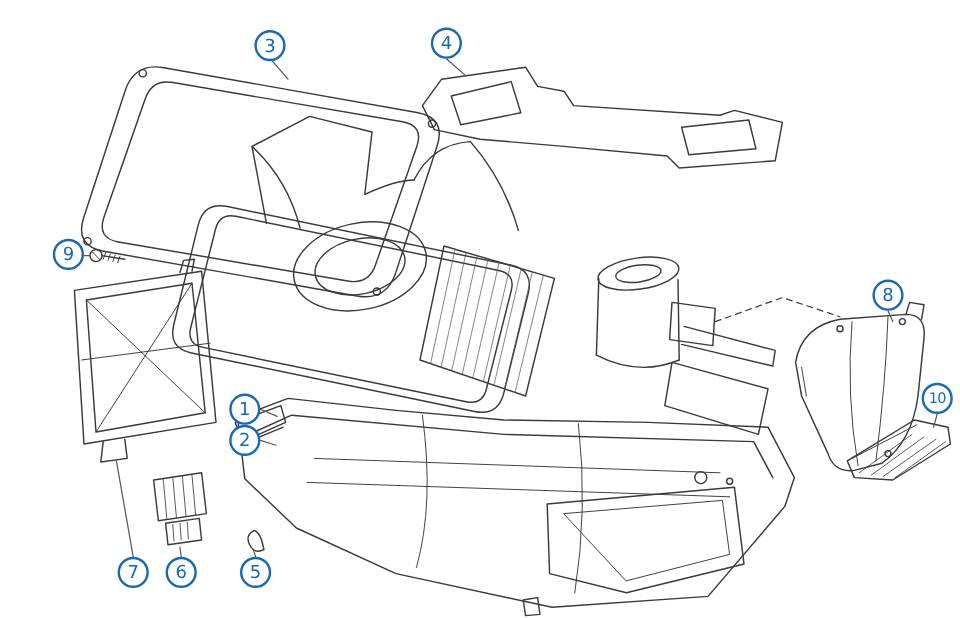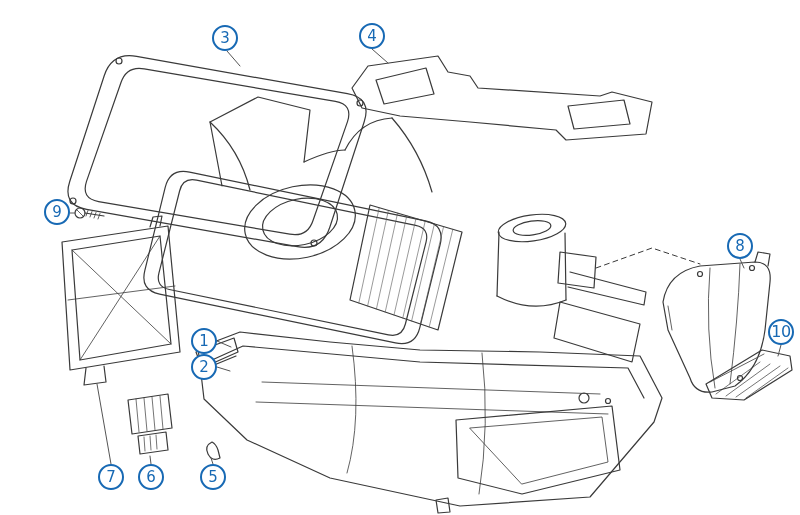--- a/index.html
+++ b/index.html
@@ -7,21 +7,21 @@
     position:relative;width:800px;height:515px;background:#fff;
     font-family:"DejaVu Sans","Liberation Sans",sans-serif;overflow:hidden;
   }
   .drawing{position:absolute;left:0;top:0;}
   .callout{
     position:absolute;width:26px;height:26px;box-sizing:border-box;
     border:2px solid var(--accent,#1769b4);border-radius:50%;background:#fff;
     color:var(--accent,#1769b4);display:flex;align-items:center;justify-content:center;
     font-size:15px;line-height:1;cursor:pointer;user-select:none;
   }
-  .callout.small{font-size:16px;letter-spacing:-0.5px;}
+  .callout.small{font-size:12px;letter-spacing:-0.5px;}
   svg *{vector-effect:non-scaling-stroke;}
 </style>
 </head>
 <body>
 
 <div class="canvas">
 
   <svg class="drawing" width="800" height="515" viewBox="0 0 800 515" fill="none" stroke="#3a3a3a" stroke-width="1.2" stroke-linejoin="round" stroke-linecap="round">
 
     <g>

